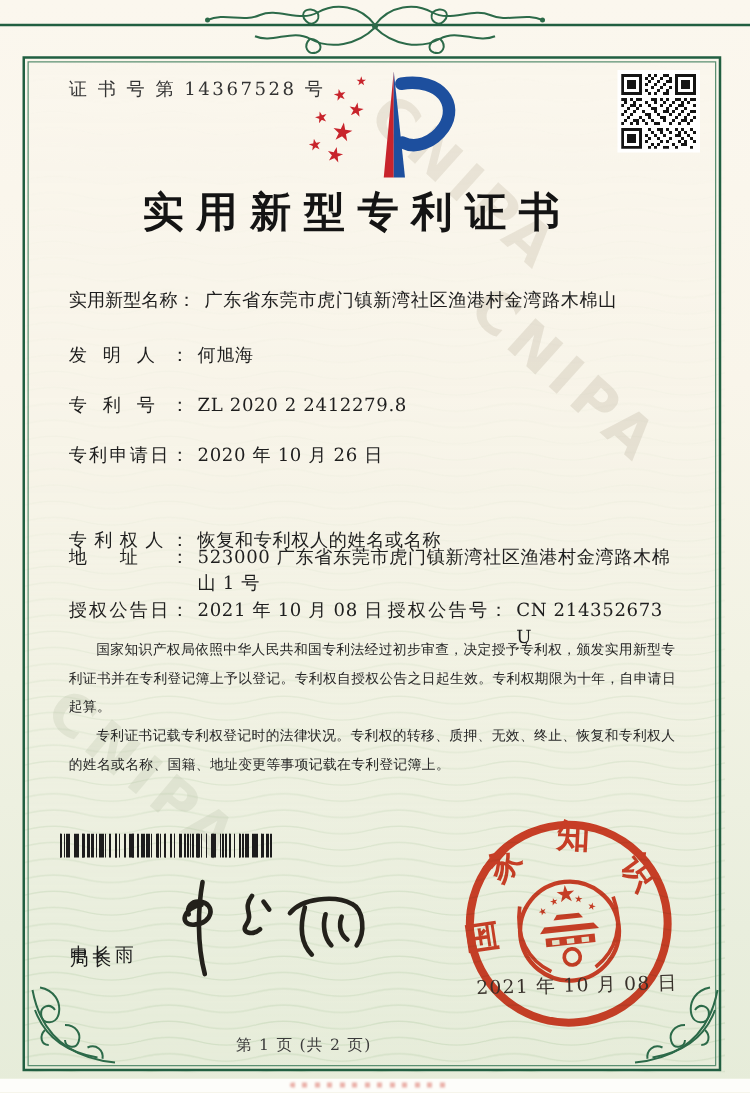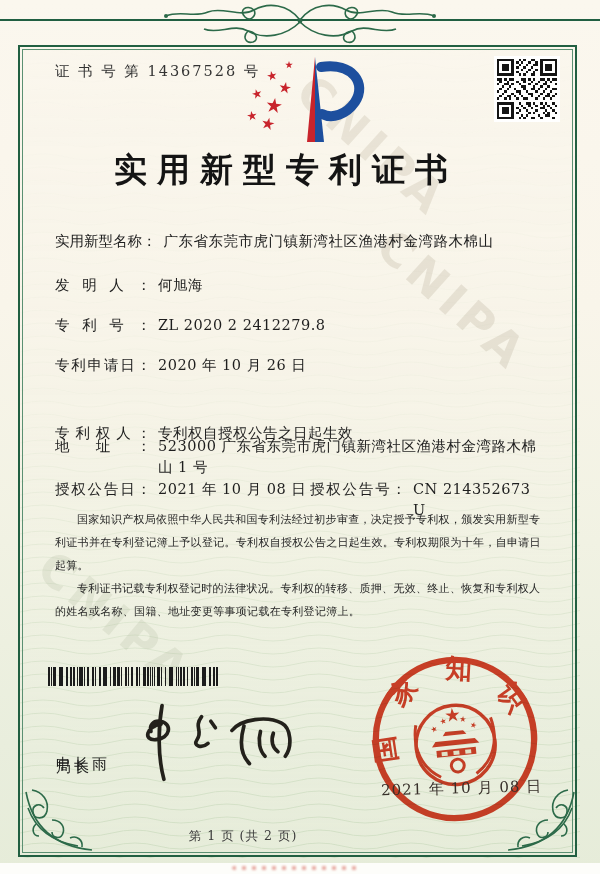--- a/index.html
+++ b/index.html
@@ -185,21 +185,21 @@
     <div class="row r-patentno">
       <span class="flabel">专利号：</span>
       <span class="fvalue">ZL 2020 2 2412279.8</span>
     </div>
     <div class="row r-filing">
       <span class="flabel">专利申请日：</span>
       <span class="fvalue">2020 年 10 月 26 日</span>
     </div>
     <div class="row r-patentee">
       <span class="flabel">专利权人：</span>
-      <span class="fvalue">专利权自授权公告之日起生效</span>
+      <span class="fvalue">恢复和专利权人的姓名或名称</span>
     </div>
     <div class="row r-address">
       <span class="flabel">地址：</span>
       <span class="fvalue">523000 广东省东莞市虎门镇新湾社区渔港村金湾路木棉山 1 号</span>
     </div>
     <div class="row r-grant">
       <span class="flabel">授权公告日：</span>
       <span class="fvalue">2021 年 10 月 08 日</span>
       <span class="grant-no-group">
         <span class="flabel">授权公告号：</span>

